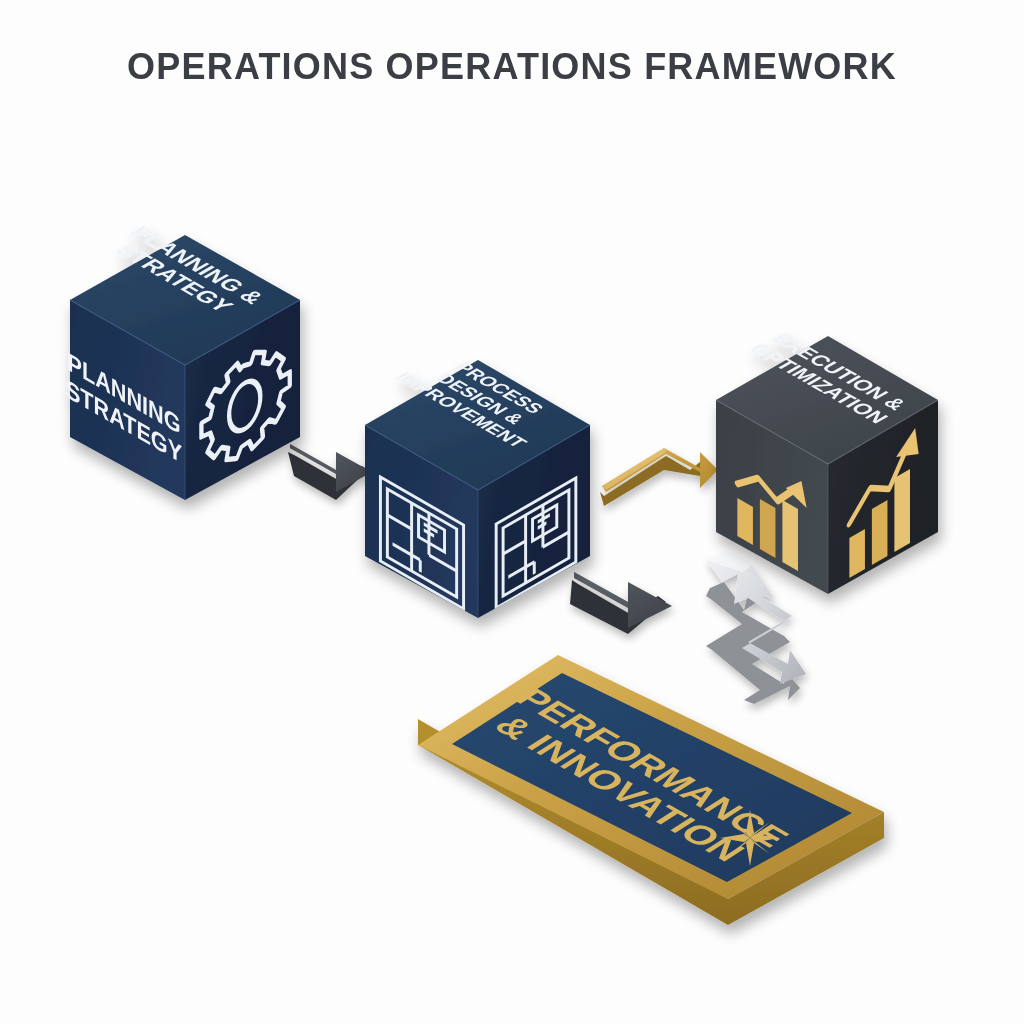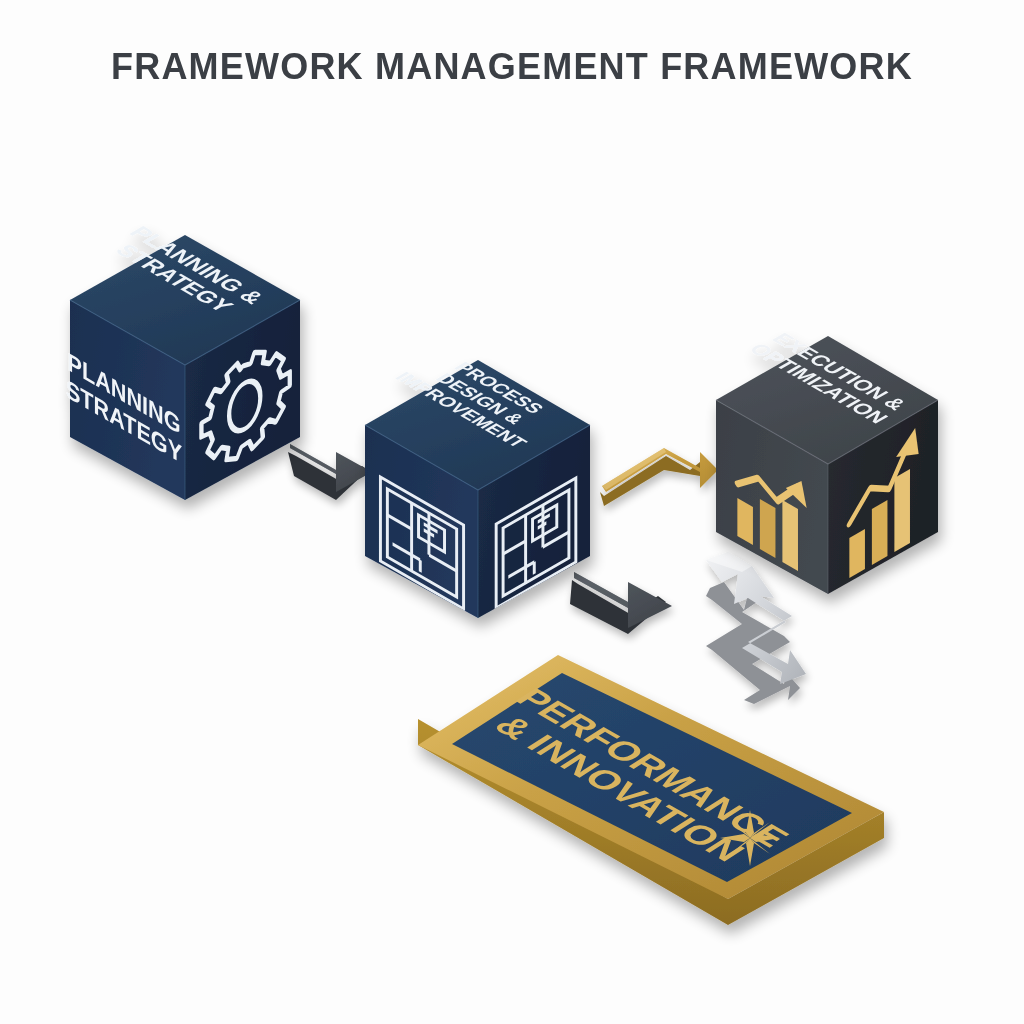--- a/index.html
+++ b/index.html
@@ -22,21 +22,21 @@
     font-family:"Liberation Sans", sans-serif;
   }
   svg.scene{position:absolute;top:0;left:0;width:1024px;height:1024px;}
   .fc{font-family:"Liberation Sans", sans-serif;font-weight:700;}
 </style>
 </head>
 <body>
 
 <div id="stage">
 
-  <div class="title">FRAMEWORK MANAGEMENT FRAMEWORK</div>
+  <div class="title">OPERATIONS OPERATIONS FRAMEWORK</div>
 
   <svg class="scene" viewBox="0 0 1024 1024">
     <defs>
       <linearGradient id="gNavyTop" x1="0" y1="0" x2="0.6" y2="1">
         <stop offset="0%" stop-color="#2d4a69"></stop>
           <stop offset="100%" stop-color="#203855"></stop>
       </linearGradient>
       <linearGradient id="gNavyLeft" x1="0" y1="0" x2="1" y2="0.3">
         <stop offset="0%" stop-color="#1b2f50"></stop>
           <stop offset="100%" stop-color="#22385c"></stop>

